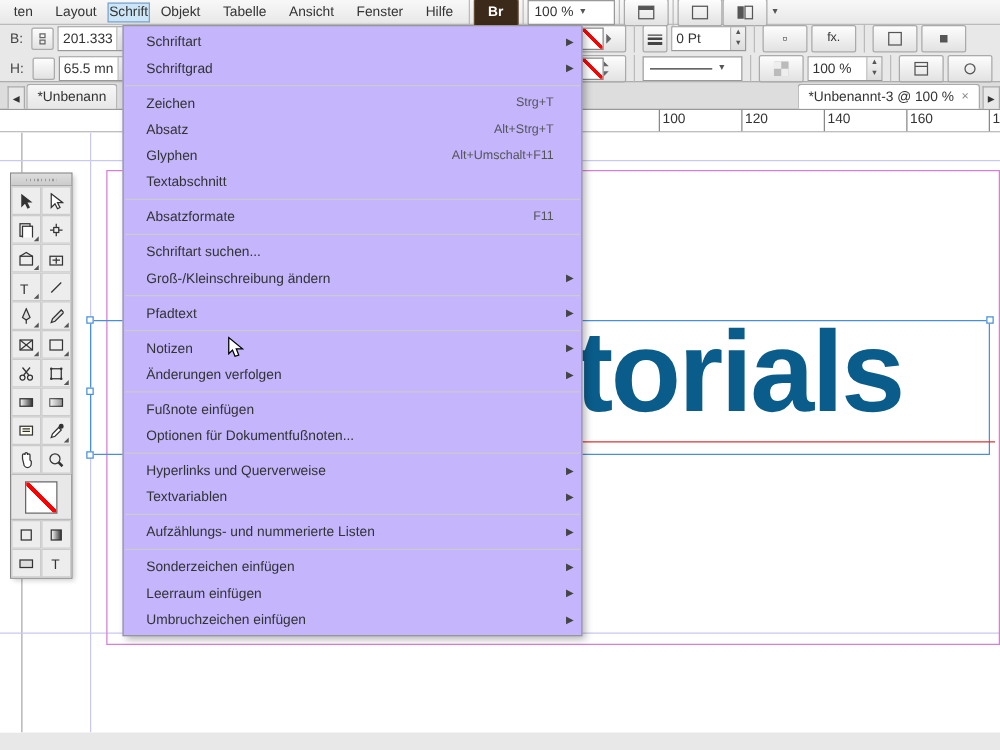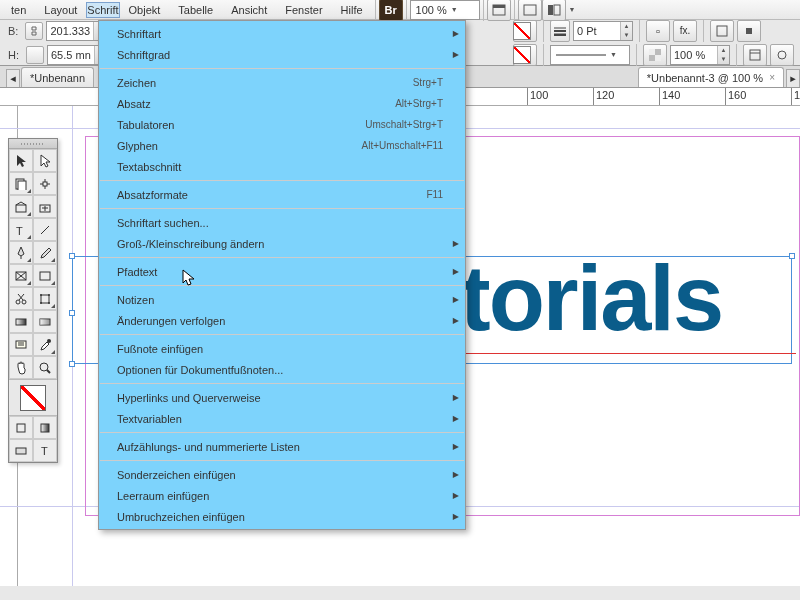--- a/index.html
+++ b/index.html
@@ -1,21 +1,21 @@
 <!DOCTYPE html>
 <html><head>
 <meta charset="utf-8">
 <style>
 *{margin:0;padding:0;box-sizing:border-box;font-family:Tahoma,Arial,sans-serif;font-size:11px;color:#333;-webkit-user-select:none;user-select:none}
 body{background:#e8e8e8;width:800px;height:600px;overflow:hidden;position:relative}
 .menubar{height:20px;background:linear-gradient(#f8f8f8,#e8e8e8);border-bottom:1px solid #bbb;display:flex;align-items:center;padding-left:2px}
 .menubar .item{padding:2px 9px;cursor:default}
 .menubar .item.open{background:#cde6f7;border:1px solid #7da2ce;padding:1px 0}
 .sep{width:1px;height:22px;background:#bbb;margin:0 3px}
-.btn{width:24px;height:22px;border:1px solid #aaa;background:linear-gradient(#fdfdfd,#e2e2e2);display:flex;align-items:center;justify-content:center;border-radius:2px}
+.btn{width:36px;height:22px;border:1px solid #aaa;background:linear-gradient(#fdfdfd,#e2e2e2);display:flex;align-items:center;justify-content:center;border-radius:2px}
 .lbl{padding:0 4px;color:#444}
 .numfield{display:flex;align-items:center;height:20px;border:1px solid #999;background:#fff}
 .numfield input{border:none;width:46px;height:18px;padding:0 3px;font-size:11px;outline:none}
 .numfield .spin{width:14px;height:18px;background:linear-gradient(#f3f3f3,#ddd);border-left:1px solid #bbb;display:flex;flex-direction:column}
 .numfield .spin div{flex:1;display:flex;align-items:center;justify-content:center;font-size:6px;color:#555}
 .dropdown{display:flex;align-items:center;height:20px;border:1px solid #999;background:#fff;padding:0 2px 0 5px}
 .dropdown .arr{margin-left:4px;font-size:7px;color:#555}
 .propcol{display:flex;flex-direction:column;gap:2px;padding:2px 4px}
 .proprow{display:flex;align-items:center;gap:3px;height:22px}
 
@@ -43,21 +43,21 @@
 .tools{position:absolute;left:8px;top:138px;width:50px;background:#e8e8e8;border:1px solid #888;box-shadow:2px 2px 4px rgba(0,0,0,.2)}
 .tools .hdr{height:10px;background:linear-gradient(#ddd,#ccc);border-bottom:1px solid #aaa;display:flex;align-items:center;justify-content:center}
 .tools .hdr::before{content:"";width:24px;height:2px;background:repeating-linear-gradient(90deg,#999 0 1px,transparent 1px 3px)}
 .tools .grid{display:grid;grid-template-columns:1fr 1fr}
 .tools .cell{height:23px;border:1px solid #ccc;display:flex;align-items:center;justify-content:center;background:#ededed;position:relative}
 .tools .swatch{height:36px;display:flex;align-items:center;justify-content:center;border-top:1px solid #bbb}
 .tools .swatchbox{width:26px;height:26px;border:1px solid #666;background:#fff;position:relative}
 .tools .swatchbox::after{content:"";position:absolute;left:0;top:0;right:0;bottom:0;background:linear-gradient(45deg,transparent 45%,red 45%,red 55%,transparent 55%)}
 .corner{position:absolute;right:1px;bottom:1px;width:0;height:0;border-left:4px solid transparent;border-bottom:4px solid #555}
 
-.menu{position:absolute;left:98px;top:20px;width:368px;background:#7dd3fc;border:1px solid #979797;box-shadow:3px 3px 6px rgba(0,0,0,.3);padding:2px 0}
+.menu{position:absolute;left:98px;top:20px;width:368px;background:#c4b5fd;border:1px solid #979797;box-shadow:3px 3px 6px rgba(0,0,0,.3);padding:2px 0}
 .menu .mi{height:21px;display:flex;align-items:center;padding:0 22px 0 18px;position:relative}
 .menu .mi.hover{background:#cde6f7;border:1px solid #7da2ce;padding:0 21px 0 17px;height:21px}
 .menu .mi.disabled{color:#999}
 .menu .mi .sc{margin-left:auto;color:#555;font-size:10px}
 .menu .mi .sub{position:absolute;right:6px;font-size:8px;color:#444}
 .menu hr{border:none;border-top:1px solid #ccc;margin:3px 1px}
 .cursor{position:absolute;left:182px;top:269px;width:14px;height:18px;pointer-events:none;z-index:999}
 .diag{position:absolute;width:18px;height:18px;background:#fff;border:1px solid #888}
 .diag::after{content:"";position:absolute;inset:0;background:linear-gradient(45deg,transparent 44%,red 44%,red 56%,transparent 56%)}
 svg{display:block}
@@ -441,24 +441,20 @@
     <hr>
     <div class="mi">
       <span>Zeichen</span>
       <span class="sc">Strg+T</span>
     </div>
     <div class="mi">
       <span>Absatz</span>
       <span class="sc">Alt+Strg+T</span>
     </div>
     <div class="mi">
-      <span>Tabulatoren</span>
-      <span class="sc">Umschalt+Strg+T</span>
-    </div>
-    <div class="mi">
       <span>Glyphen</span>
       <span class="sc">Alt+Umschalt+F11</span>
     </div>
     <div class="mi">
       <span>Textabschnitt</span>
     </div>
     <hr>
     <div class="mi">
       <span>Absatzformate</span>
       <span class="sc">F11</span>

